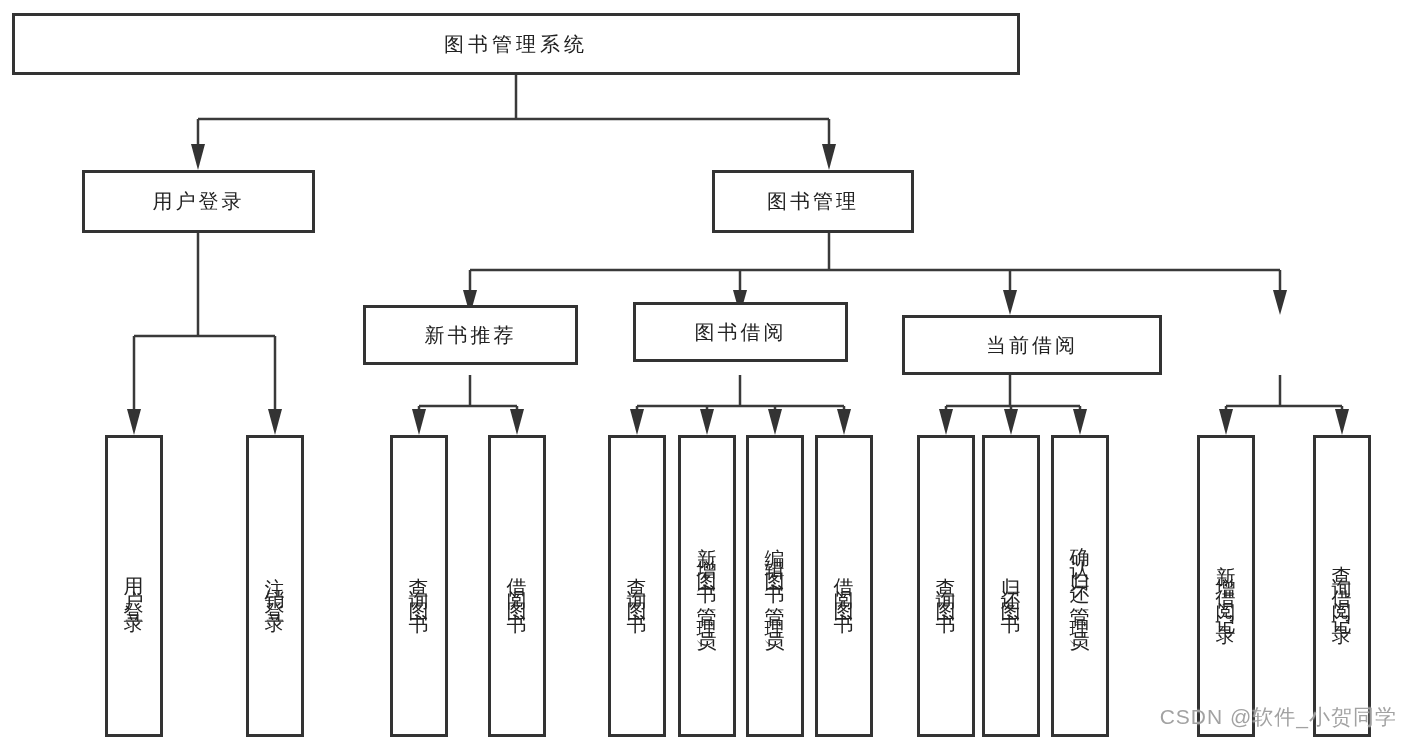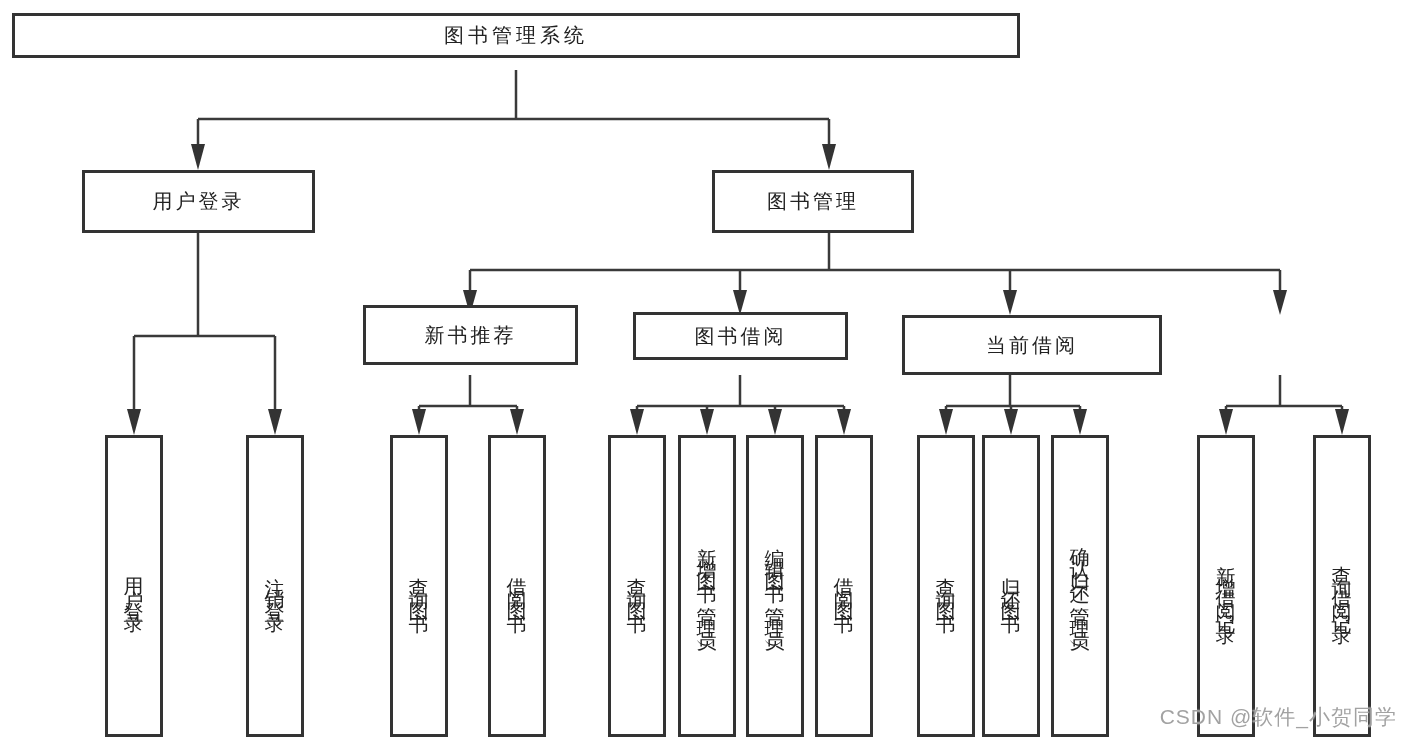--- a/index.html
+++ b/index.html
@@ -131,35 +131,35 @@
       <path d="M768 409 L782 409 L775 435 Z"></path>
       <path d="M837 409 L851 409 L844 435 Z"></path>
       <path d="M939 409 L953 409 L946 435 Z"></path>
       <path d="M1004 409 L1018 409 L1011 435 Z"></path>
       <path d="M1073 409 L1087 409 L1080 435 Z"></path>
       <path d="M1219 409 L1233 409 L1226 435 Z"></path>
       <path d="M1335 409 L1349 409 L1342 435 Z"></path>
     </g>
   </svg>
 
-  <div class="node root" style="left:12px; top:13px; width:1008px; height:45px">
+  <div class="node root" style="left:12px; top:13px; width:1008px; height:62px">
     <span class="lbl">图书管理系统</span>
   </div>
 
   <div class="node" style="left:82px; top:170px; width:233px; height:63px">
     <span class="lbl">用户登录</span>
   </div>
   <div class="node" style="left:712px; top:170px; width:202px; height:63px">
     <span class="lbl">图书管理</span>
   </div>
 
   <div class="node" style="left:363px; top:305px; width:215px; height:60px">
     <span class="lbl">新书推荐</span>
   </div>
-  <div class="node" style="left:633px; top:312px; width:215px; height:48px">
+  <div class="node" style="left:633px; top:302px; width:215px; height:60px">
     <span class="lbl">图书借阅</span>
   </div>
   <div class="node" style="left:902px; top:315px; width:260px; height:60px">
     <span class="lbl">当前借阅</span>
   </div>
 
   <div class="leaf" style="left:105px">
     <span class="vlbl">用户登录</span>
   </div>
   <div class="leaf" style="left:246px">

